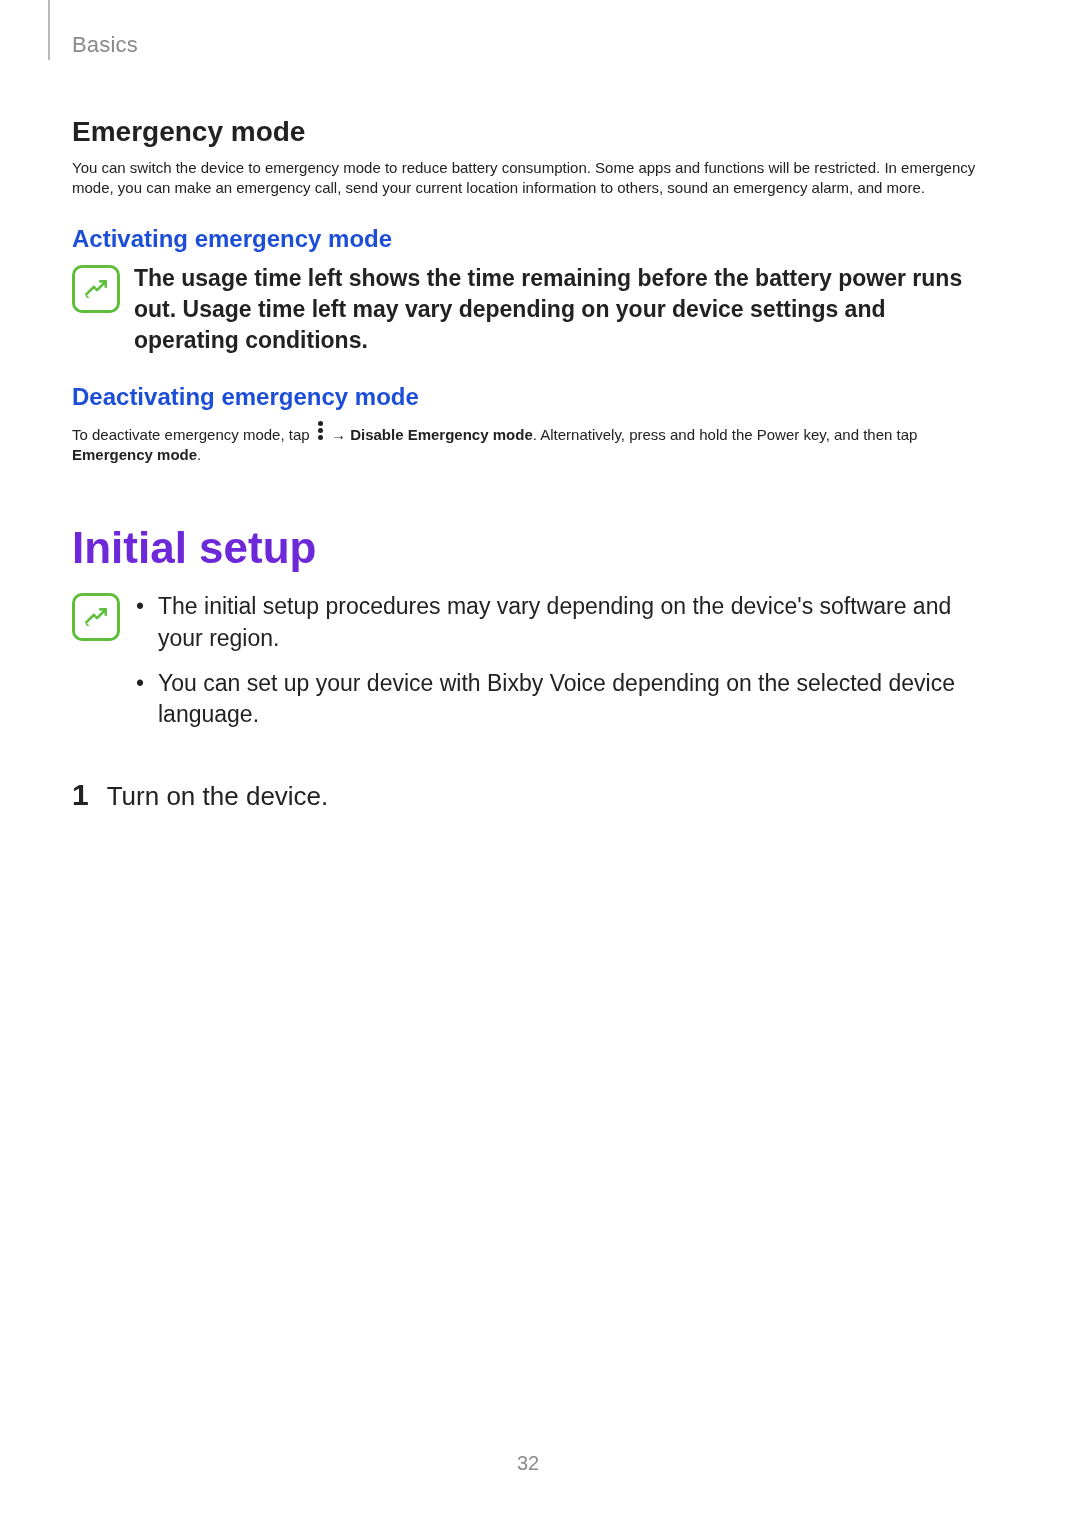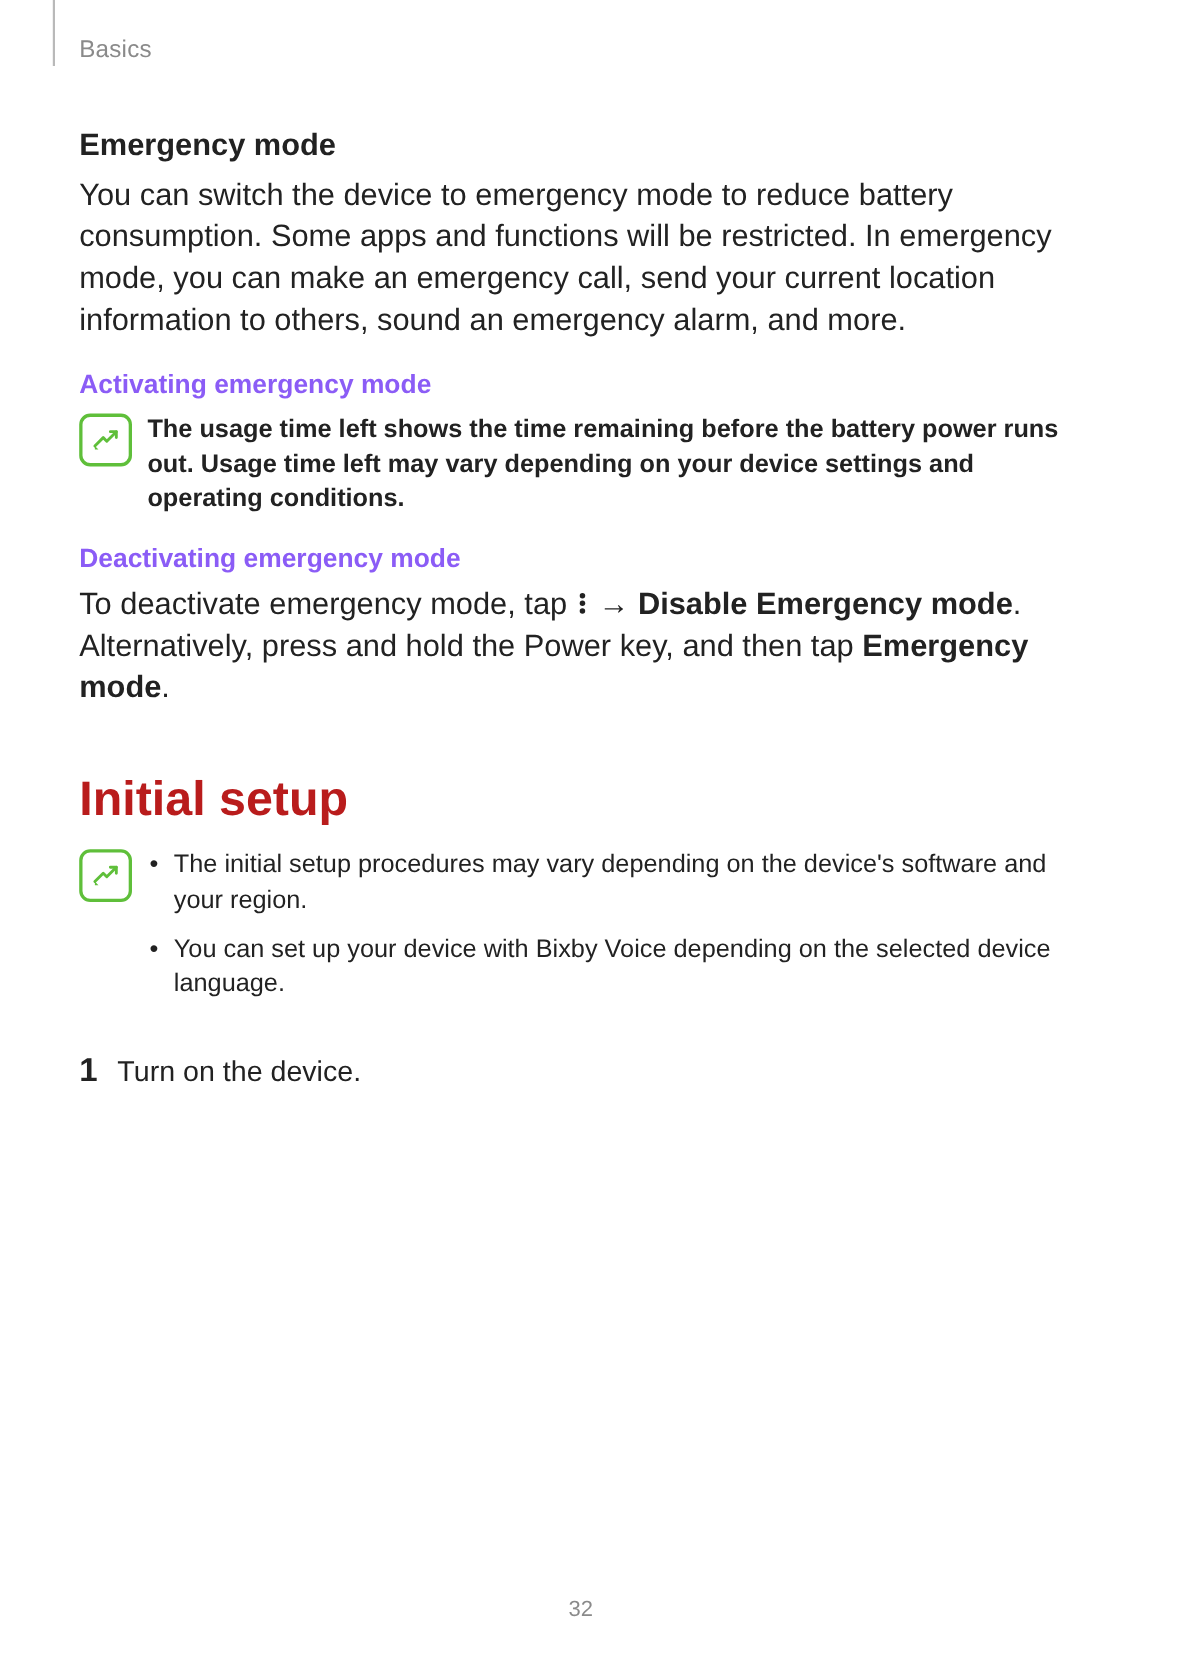--- a/index.html
+++ b/index.html
@@ -41,29 +41,29 @@
     right: 72px;
     top: 100px;
   }
   h3.section {
     font-size: 28px;
     font-weight: 700;
     color: #222;
     margin: 16px 0 10px 0;
   }
   p.body {
-    font-size: 28px;
+    font-size: 15px;
     line-height: 1.36;
     margin: 8px 0 18px 0;
     color: #222;
   }
   h4.sub {
     font-size: 24px;
     font-weight: 700;
-    color: #8b5cf6;
+    color: #1d4ed8;
     margin: 26px 0 8px 0;
   }
   .note-row {
     display: flex;
     align-items: flex-start;
     gap: 14px;
     margin: 10px 0 8px 0;
   }
   .note-icon {
     width: 42px;
@@ -108,21 +108,21 @@
     margin: 0 4px;
   }
   .inline-icon .dot {
     display:block;
     width:5px;height:5px;border-radius:50%;
     background:#222;margin:2px auto;
   }
   h2.chapter {
     font-size: 44px;
     font-weight: 700;
-    color: #b91c1c;
+    color: #6d28d9;
     margin: 58px 0 18px 0;
   }
   .numitem {
     display:flex;
     align-items:baseline;
     gap:18px;
     margin-top: 34px;
   }
   .numitem .num {
     font-size: 30px;

